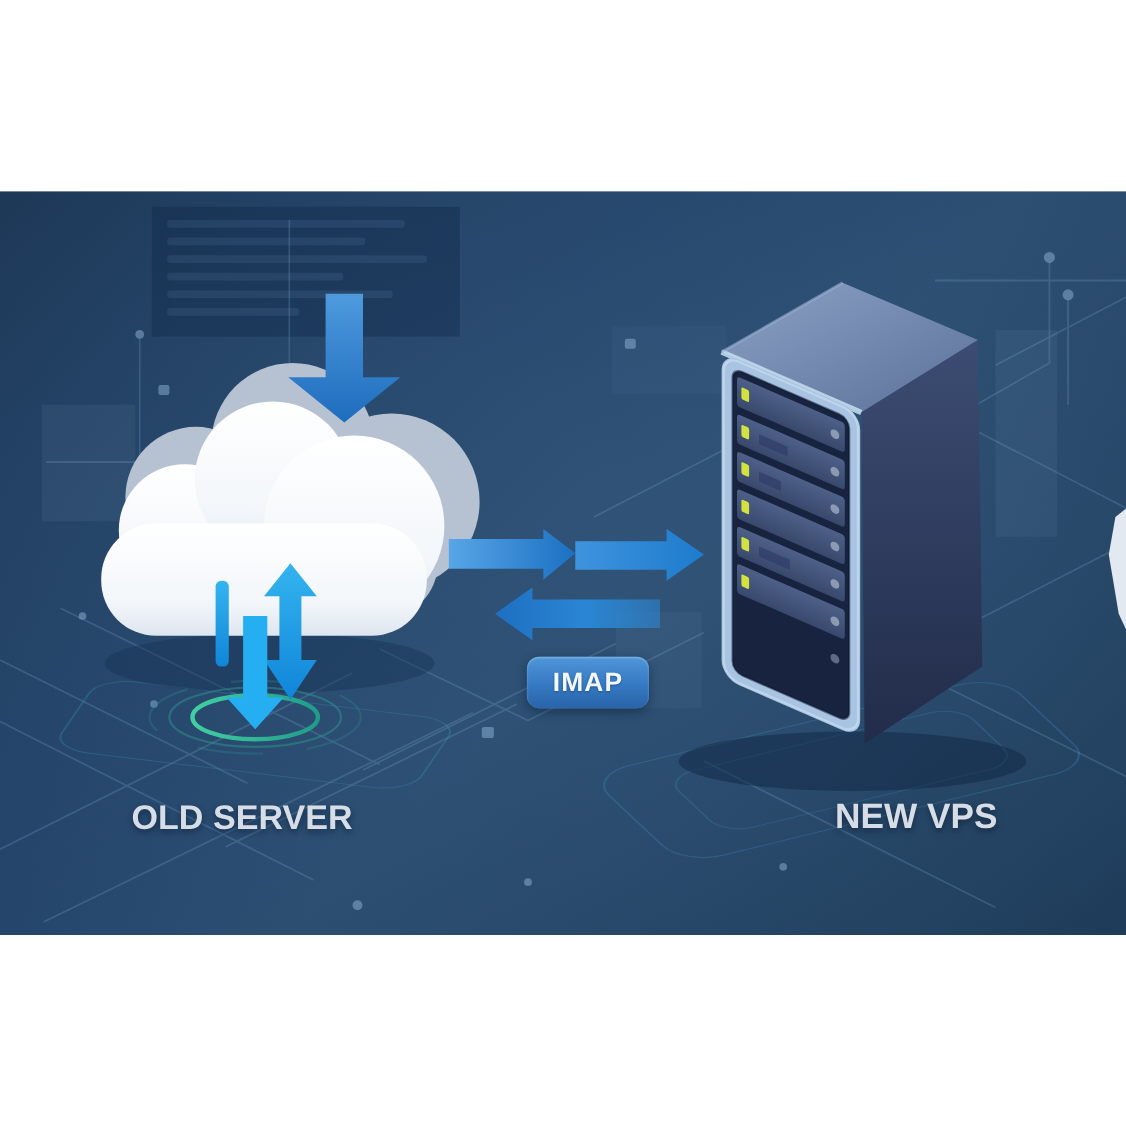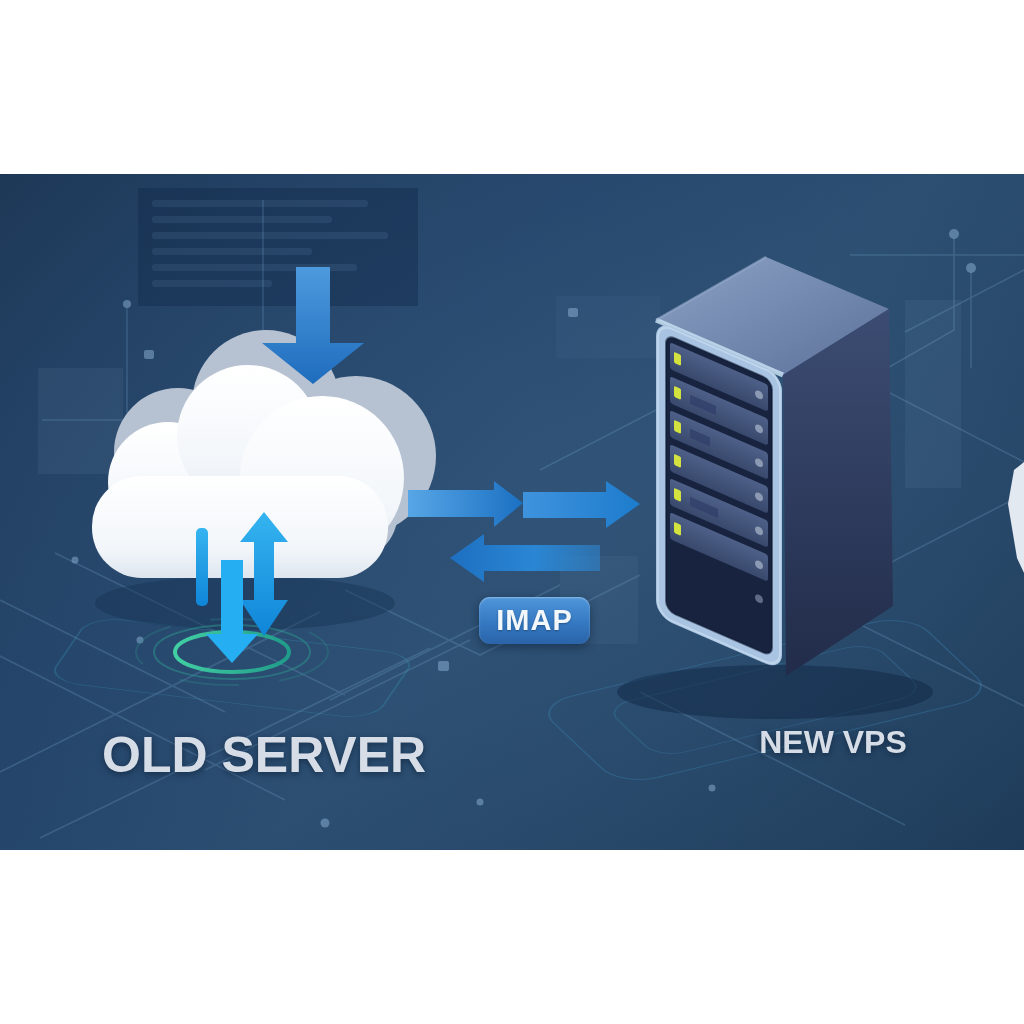--- a/index.html
+++ b/index.html
@@ -5,25 +5,25 @@
   html,body{margin:0;padding:0;background:#ffffff;}
   .canvas{position:relative;width:1024px;height:1024px;background:#ffffff;overflow:hidden;
           font-family:"Liberation Sans", sans-serif;}
   .scene{position:absolute;left:0;top:174px;width:1024px;height:676px;overflow:hidden;
          background:linear-gradient(135deg,#1c3756 0%,#24446a 35%,#2a4d70 55%,#22405f 85%,#1d3a58 100%);}
   .scene svg{position:absolute;left:0;top:0;}
   .imap-badge{position:absolute;left:479px;top:423px;width:111px;height:47px;border-radius:11px;
               background:linear-gradient(180deg,#4f96da 0%,#3579c2 55%,#2a63a8 100%);
               box-shadow:0 3px 10px rgba(8,22,44,.45), inset 0 1px 2px rgba(255,255,255,.35);
               display:flex;align-items:center;justify-content:center;}
-  .imap-badge span{color:#f2f7fb;font-weight:bold;font-size:29px;letter-spacing:1px;
+  .imap-badge span{color:#f2f7fb;font-weight:bold;font-size:24px;letter-spacing:1px;
                    text-shadow:0 1px 2px rgba(10,30,60,.4);}
   .scene-label{position:absolute;color:#d6dde7;font-weight:bold;white-space:nowrap;
                text-shadow:0 2px 6px rgba(8,22,44,.55);}
-  .label-old{left:102px;top:726px;width:236px;text-align:center;font-size:50px;}
+  .label-old{left:102px;top:726px;width:236px;text-align:center;font-size:31px;}
   .label-new{left:740px;top:724px;width:186px;text-align:center;font-size:32px;}
 </style>
 </head>
 <body>
 
 <div class="canvas">
   <div class="scene">
     <svg width="1024" height="676" viewBox="0 174 1024 676">
       <defs>
         <radialGradient id="glow" cx="0.55" cy="0.45" r="0.75">

